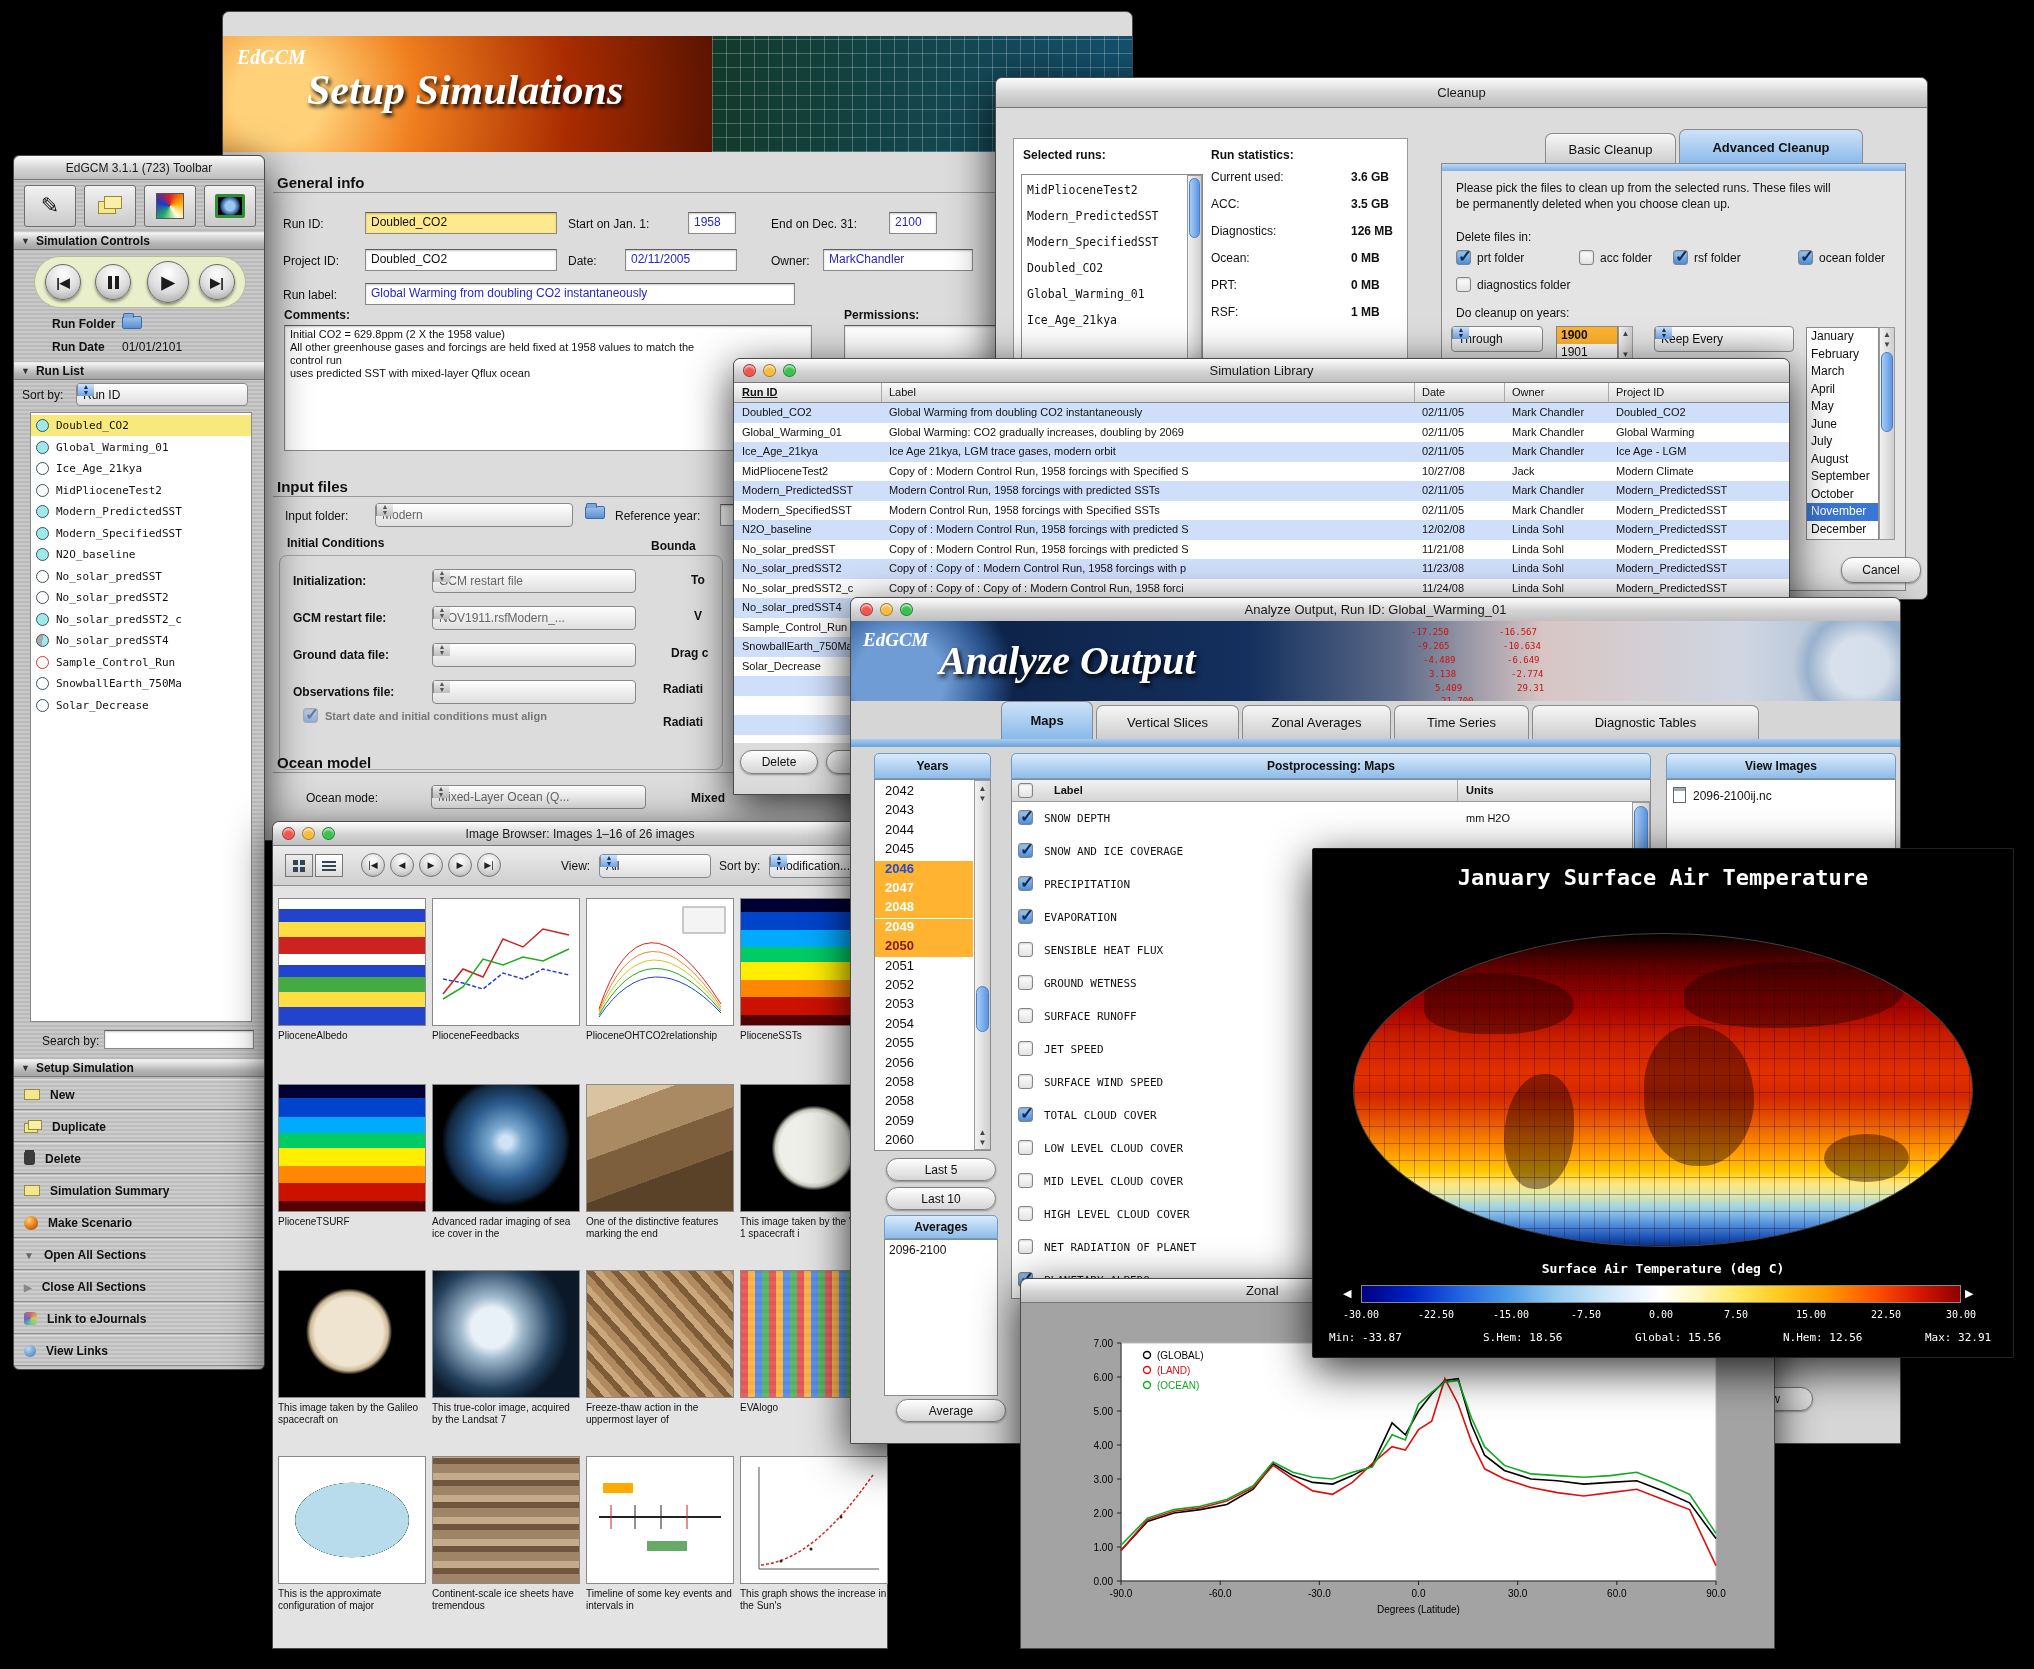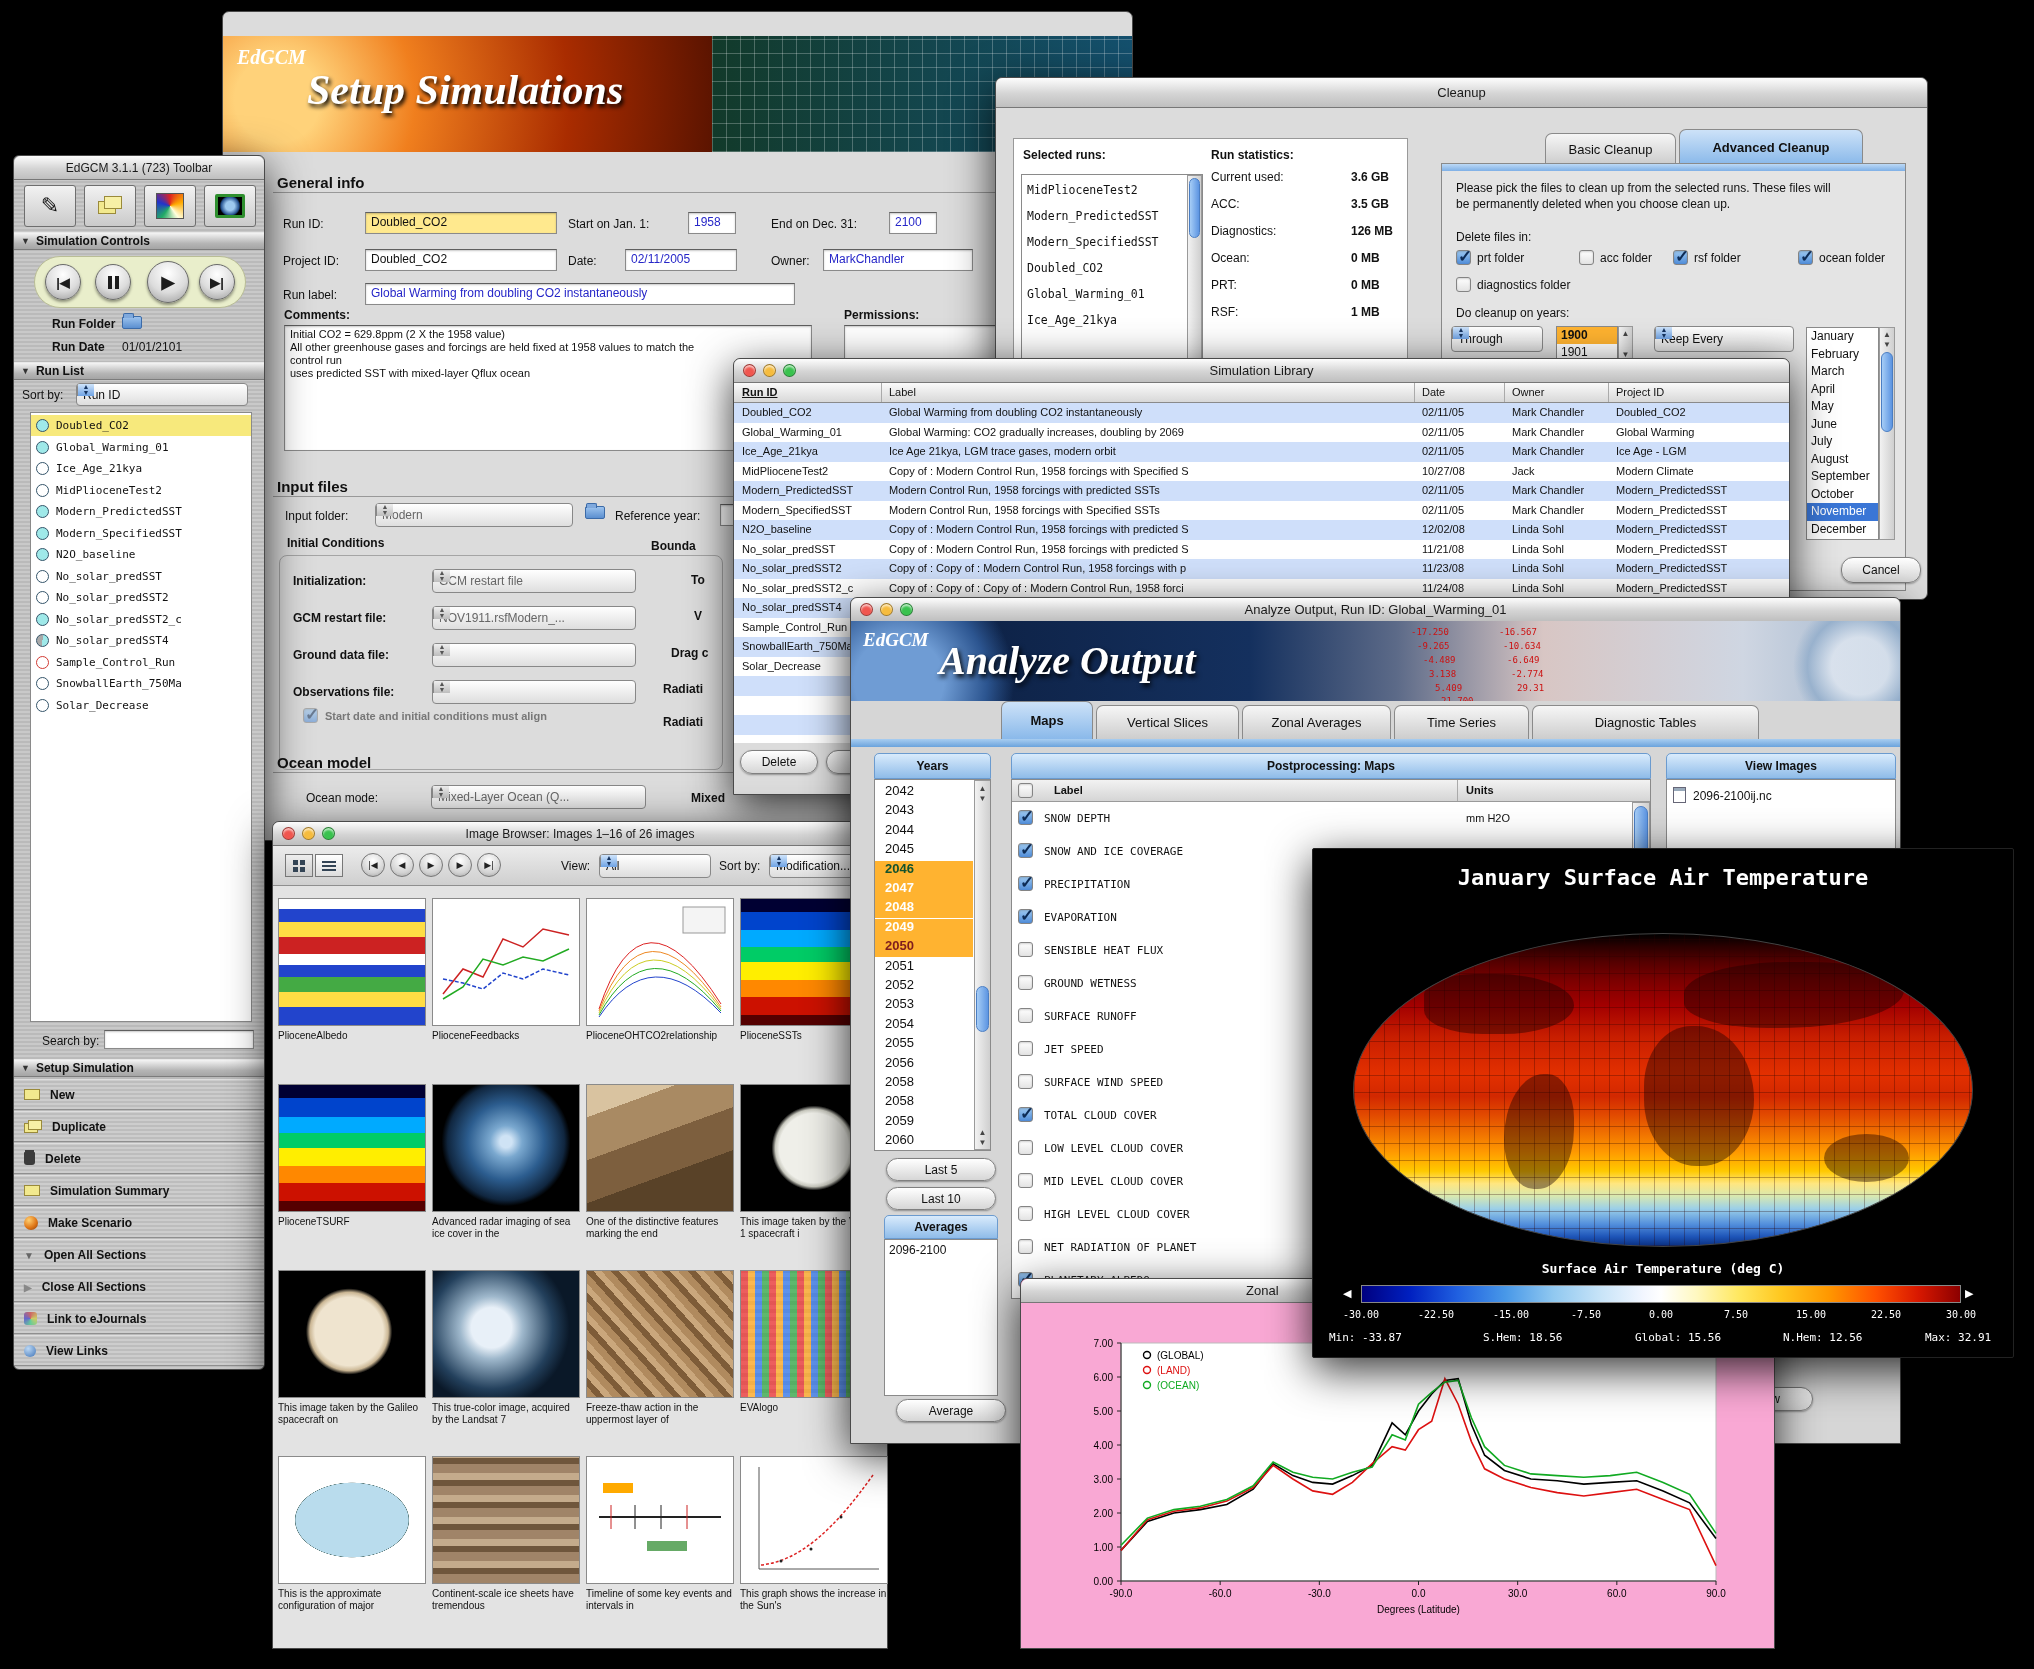--- a/index.html
+++ b/index.html
@@ -779,21 +779,21 @@
       </div>
     <div class="abs" style="left:0;top:141px;width:1049px;height:8px;background:linear-gradient(#a8cdf0,#6ba3dc)"></div>
 
     <div class="bluehd" style="left:23px;top:155px;width:117px;height:26px;border-radius:5px 5px 0 0">Years</div>
     <div class="listbox" style="left:23px;top:181px;width:117px;height:372px">
       <div id="anYears">
           <div style="position: absolute; left: 0px; width: 98px; top: 3px; height: 19px; padding-left: 10px; font-size: 13px;">2042</div>
           <div style="position: absolute; left: 0px; width: 98px; top: 22.4px; height: 19px; padding-left: 10px; font-size: 13px;">2043</div>
           <div style="position: absolute; left: 0px; width: 98px; top: 41.8px; height: 19px; padding-left: 10px; font-size: 13px;">2044</div>
           <div style="position: absolute; left: 0px; width: 98px; top: 61.2px; height: 19px; padding-left: 10px; font-size: 13px;">2045</div>
-          <div style="position: absolute; left: 0px; width: 98px; top: 80.6px; height: 19px; padding-left: 10px; font-size: 13px; background: rgb(255, 179, 48); color: #14532d; font-weight: bold;">2046</div>
+          <div style="position: absolute; left: 0px; width: 98px; top: 80.6px; height: 19px; padding-left: 10px; font-size: 13px; background: rgb(255, 179, 48); color: #1d4ed8; font-weight: bold;">2046</div>
           <div style="position: absolute; left: 0px; width: 98px; top: 100px; height: 19px; padding-left: 10px; font-size: 13px; background: rgb(255, 179, 48); color: rgb(255, 255, 255); font-weight: bold;">2047</div>
           <div style="position: absolute; left: 0px; width: 98px; top: 119.4px; height: 19px; padding-left: 10px; font-size: 13px; background: rgb(255, 179, 48); color: rgb(255, 255, 255); font-weight: bold;">2048</div>
           <div style="position: absolute; left: 0px; width: 98px; top: 138.8px; height: 19px; padding-left: 10px; font-size: 13px; background: rgb(255, 179, 48); color: rgb(255, 255, 255); font-weight: bold;">2049</div>
           <div style="position: absolute; left: 0px; width: 98px; top: 158.2px; height: 19px; padding-left: 10px; font-size: 13px; background: rgb(255, 179, 48); color: #7f1d1d; font-weight: bold;">2050</div>
           <div style="position: absolute; left: 0px; width: 98px; top: 177.6px; height: 19px; padding-left: 10px; font-size: 13px;">2051</div>
           <div style="position: absolute; left: 0px; width: 98px; top: 197px; height: 19px; padding-left: 10px; font-size: 13px;">2052</div>
           <div style="position: absolute; left: 0px; width: 98px; top: 216.4px; height: 19px; padding-left: 10px; font-size: 13px;">2053</div>
           <div style="position: absolute; left: 0px; width: 98px; top: 235.8px; height: 19px; padding-left: 10px; font-size: 13px;">2054</div>
           <div style="position: absolute; left: 0px; width: 98px; top: 255.2px; height: 19px; padding-left: 10px; font-size: 13px;">2055</div>
           <div style="position: absolute; left: 0px; width: 98px; top: 274.6px; height: 19px; padding-left: 10px; font-size: 13px;">2056</div>
@@ -895,21 +895,21 @@
     </div>
 
     <div class="bluehd" style="left:815px;top:155px;width:230px;height:26px;border-radius:5px 5px 0 0">View Images</div>
     <div class="listbox" style="left:815px;top:181px;width:230px;height:300px">
       <div class="abs" style="left:6px;top:7px;width:13px;height:16px;background:#fff;border:1px solid #667;box-shadow:inset 0 3px 0 #9ab"></div>
       <span class="abs" style="left:26px;top:9px;font-size:12px">2096-2100ij.nc</span>
     </div>
     <div class="pill" style="left:870px;top:789px;width:92px;height:24px">View</div>
   </div>
 
-  <div class="win" id="wZonal" style="left:1020px;top:1278px;width:755px;height:371px;z-index:7;background:#f9a8d4">
+  <div class="win" id="wZonal" style="left:1020px;top:1278px;width:755px;height:371px;z-index:7;background:#a3a3a3">
     <div class="tbar" style="justify-content:flex-start">
       <span style="margin-left:225px">Zonal</span>
     </div>
     <div class="abs" style="left:10px;top:30px;width:735px;height:335px" id="zonalChart"><svg width="735" height="335" xmlns="http://www.w3.org/2000/svg" font-family="Liberation Sans,sans-serif">
           <rect x="90" y="34" width="595" height="238" fill="#fff" stroke="#bbb"></rect>
           <line x1="90" y1="34" x2="90" y2="272" stroke="#222"></line>
           <line x1="90" y1="272" x2="685" y2="272" stroke="#222"></line>
           <line x1="86" y1="272" x2="90" y2="272" stroke="#222"></line>
           <text x="82" y="275.5" font-size="10" text-anchor="end">0.00</text>
           <line x1="86" y1="238" x2="90" y2="238" stroke="#222"></line>

